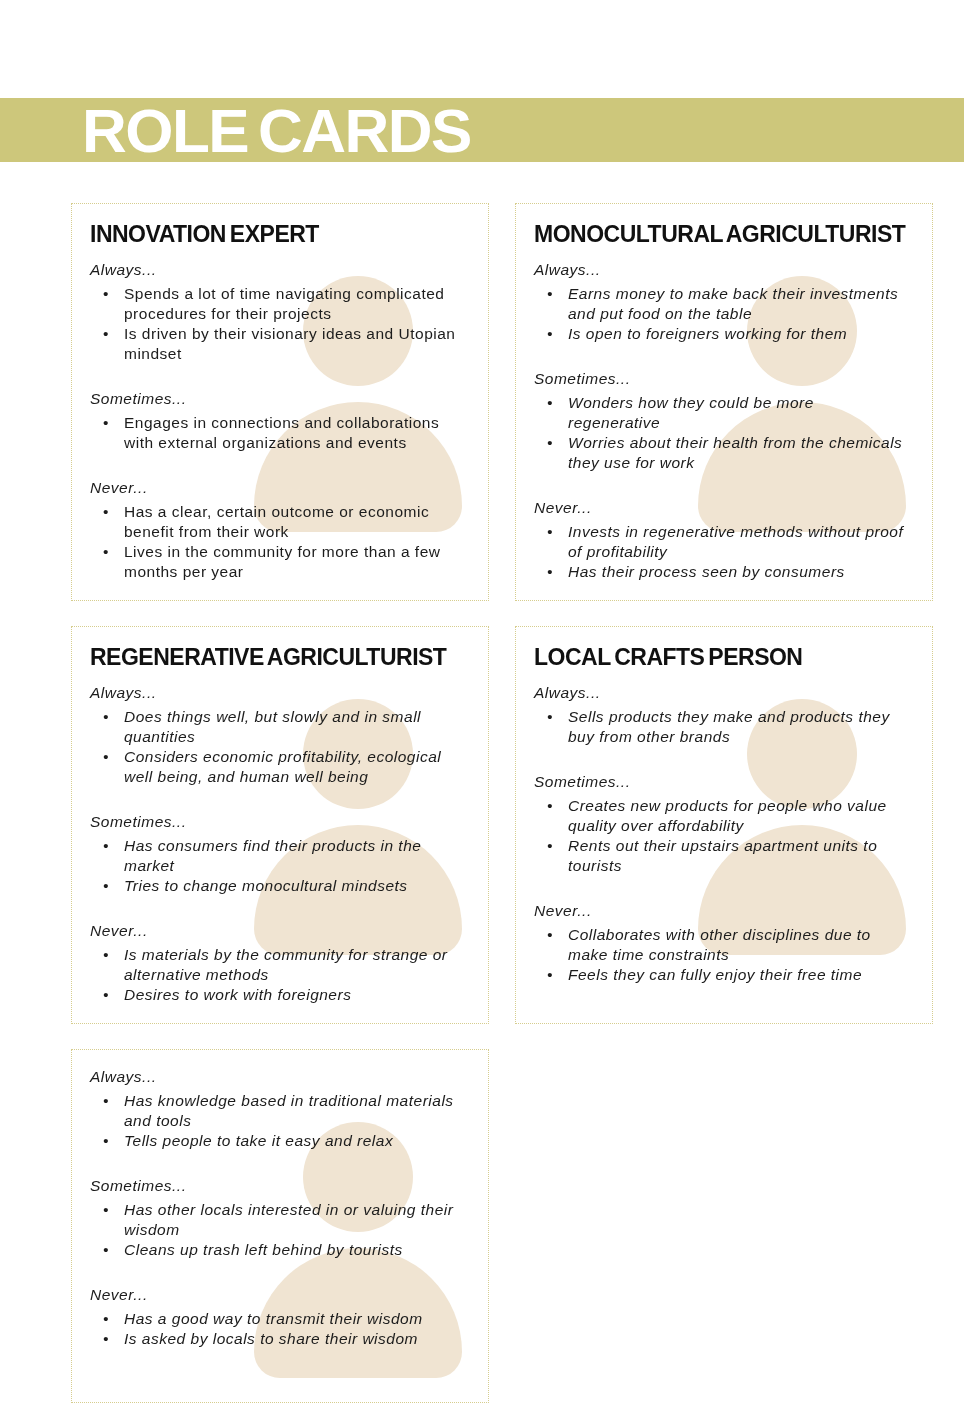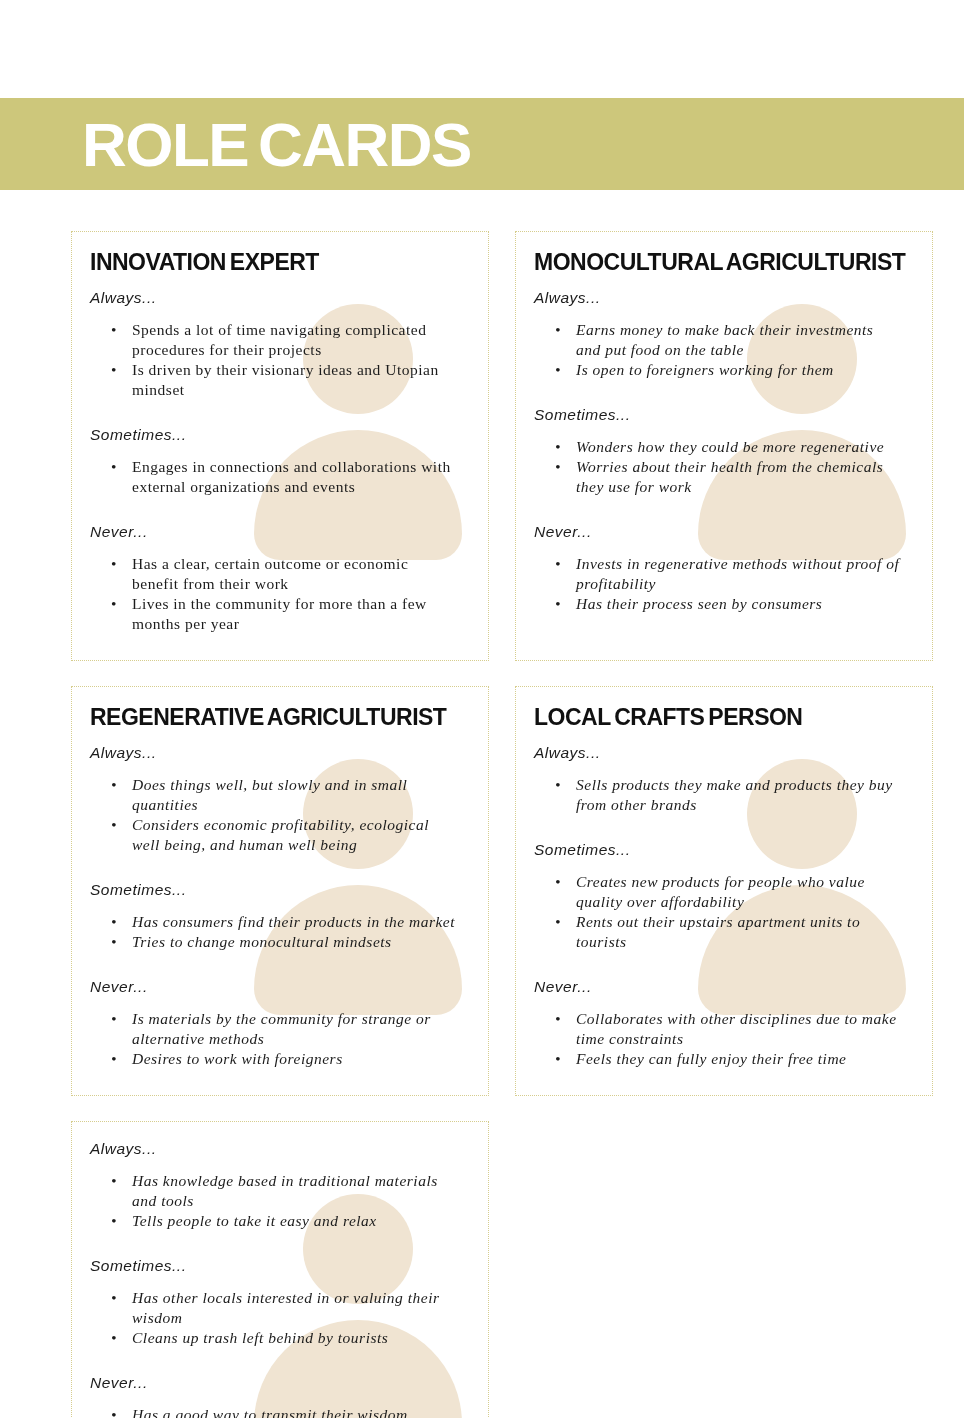--- a/index.html
+++ b/index.html
@@ -5,21 +5,21 @@
   html,body { margin:0; padding:0; }
   body {
     width:964px; height:1418px;
     background:#ffffff;
     font-family:"Liberation Sans", sans-serif;
     color:#1c1c1c;
     overflow:hidden;
   }
   .header-bar {
     margin-top:98px;
-    height:92px;
+    height:64px;
     background:var(--header-bg,#cdc77b);
     display:flex;
     align-items:center;
   }
   .header-bar h1 {
     margin:0 0 0 82px;
     font-size:62px;
     font-weight:800;
     letter-spacing:-1.5px;
     word-spacing:-6px;
@@ -69,21 +69,21 @@
     color:#111111;
   }
   .sec-label {
     font-style:italic;
     font-size:15.5px;
     line-height:20px;
     letter-spacing:0.5px;
     margin-top:25px;
   }
   .sections > .sec-label:first-child { margin-top:0; }
-  ul.bullets { list-style:none; margin:12px; padding:0;font-family:Liberation Serif, serif; }
+  ul.bullets { list-style:none; margin:4px; padding:0; }
   ul.bullets li {
     position:relative;
     padding-left:30px;
     font-size:15.5px;
     line-height:20px;
     letter-spacing:0.5px;
   }
   ul.bullets li::before {
     content:"\2022";
     position:absolute;

